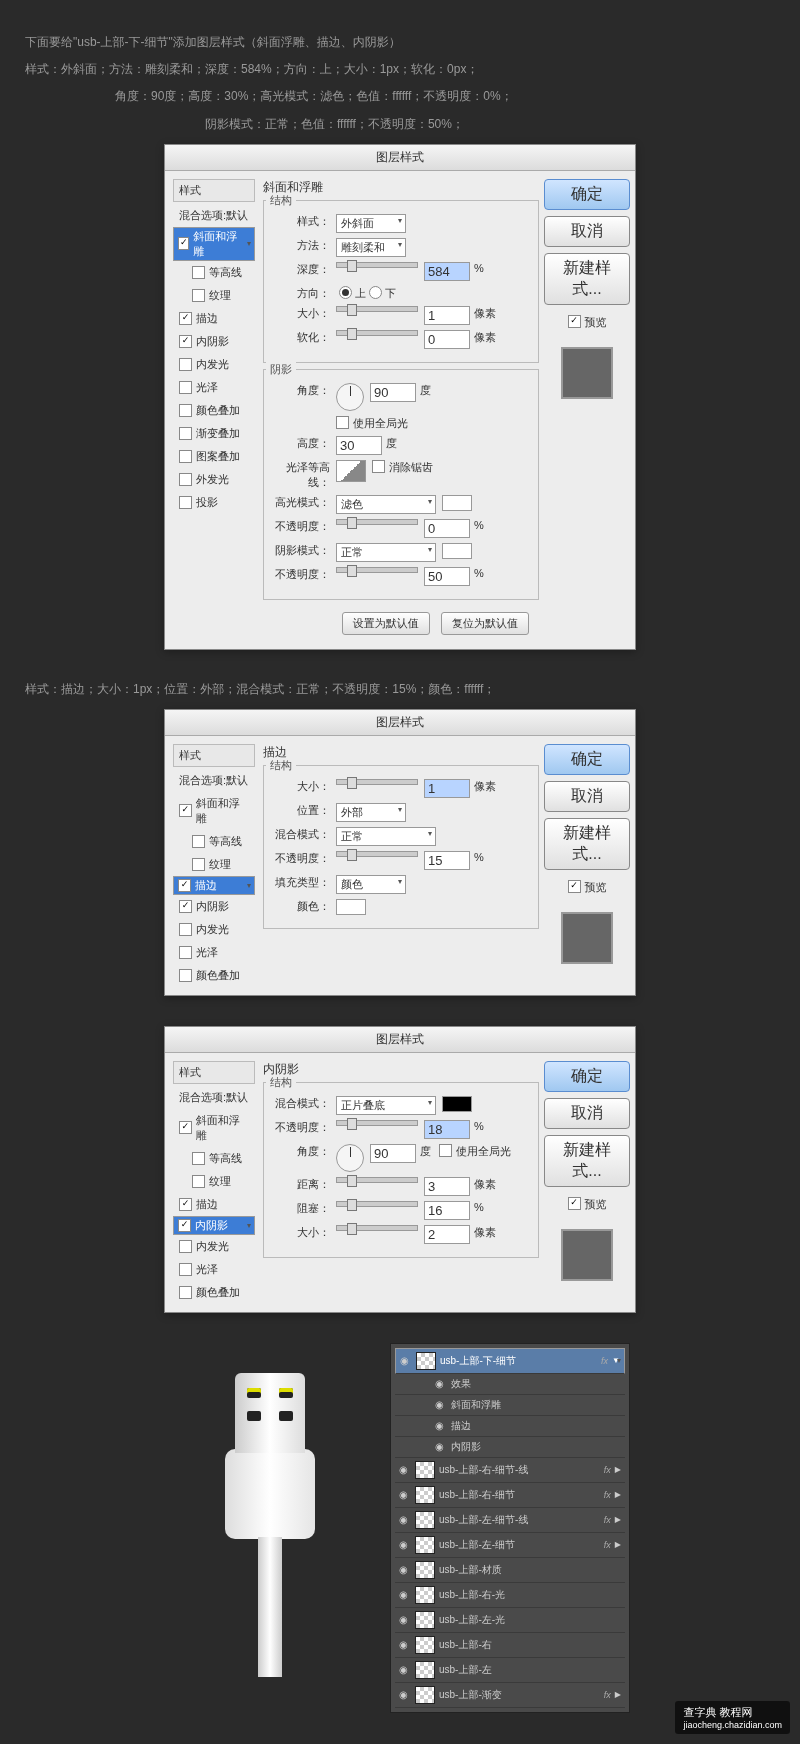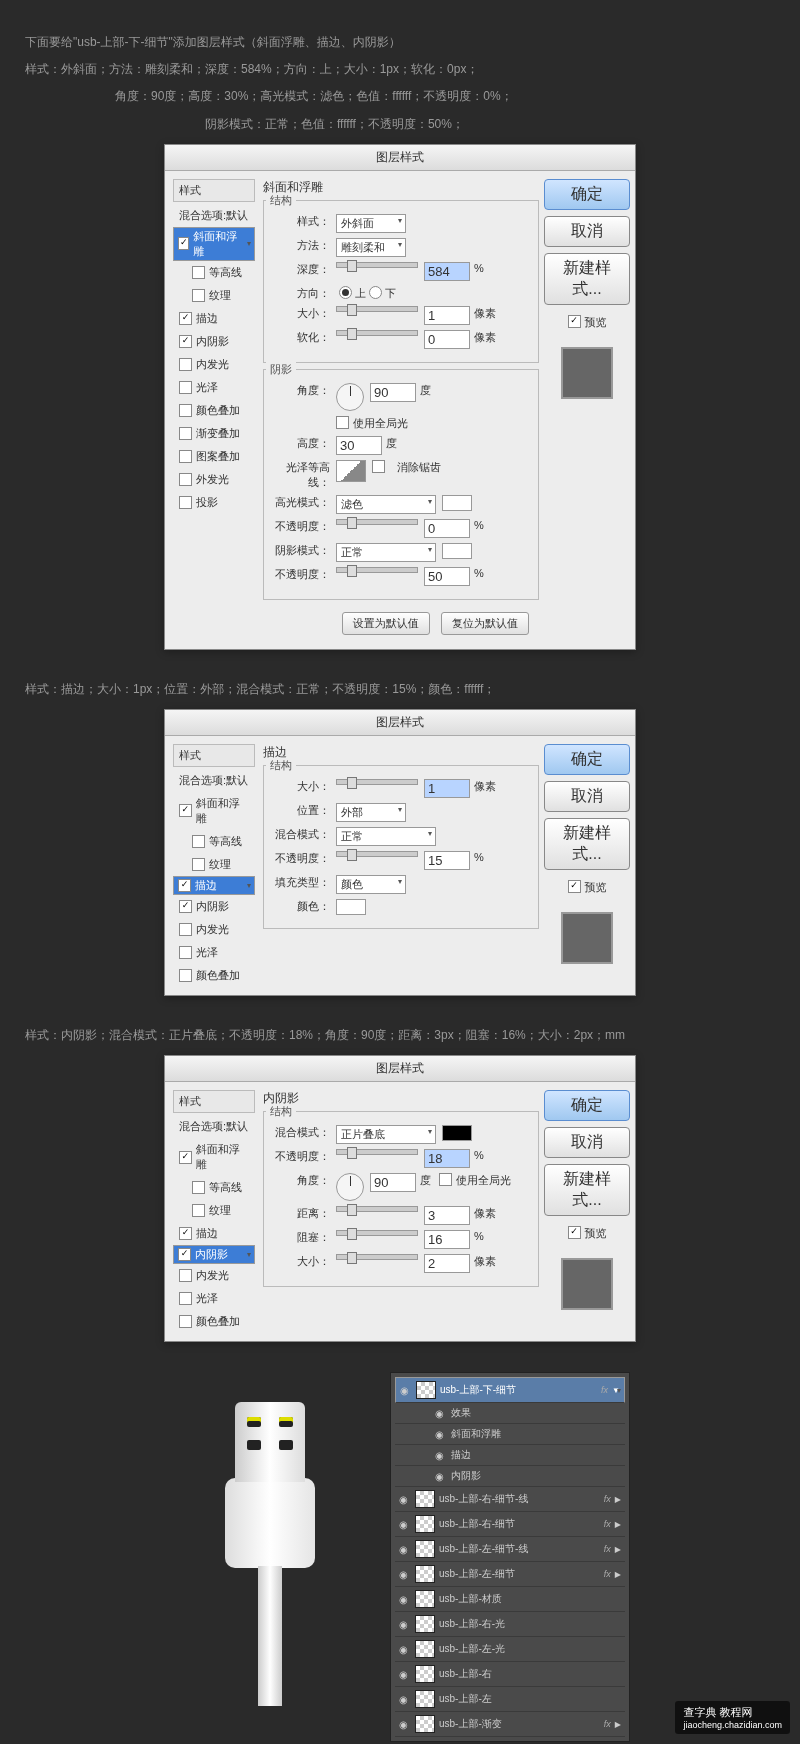--- a/index.html
+++ b/index.html
@@ -181,21 +181,21 @@
             </div>
   <div class="row">
               <span class="lbl">高度：</span>
               <span class="inp">30</span>
               <span class="unit">度</span>
             </div>
   <div class="row">
               <span class="lbl">光泽等高线：</span>
               <span class="gloss"></span>
               <span class="chk"></span>
-              <span style="margin-left:12px">消除锯齿</span>
+              <span style="margin-left:4px">消除锯齿</span>
             </div>
   <div class="row">
               <span class="lbl">高光模式：</span>
               <span class="sel" style="min-width:80px">滤色</span>
               <span class="swatch-sm" style="margin-left:6px"></span>
             </div>
   <div class="row">
               <span class="lbl">不透明度：</span>
               <span class="slider"></span>
               <span class="inp">0</span>
@@ -312,21 +312,20 @@
  <div class="btn">新建样式...</div>
  <div class="row" style="margin-top:4px">
             <span class="chk on"></span>
             <span style="margin-left:4px;color:#333">预览</span>
           </div>
  <div class="swatch"></div>
 </div>
 </div>
 </div>
 
-<p class="desc">样式：内阴影；混合模式：正片叠底；不透明度：18%；角度：90度；距离：3px；阻塞：16%；大小：2px；mm</p>
 
 <div class="dialog">
 <div class="dlg-title">图层样式</div>
 <div class="dlg-body">
 <div class="styles-col">
  <div class="styles-hdr">样式</div>
  <div class="style-item">混合选项:默认</div>
  <div class="style-item">
             <span class="chk on"></span>
             <span>斜面和浮雕</span>

